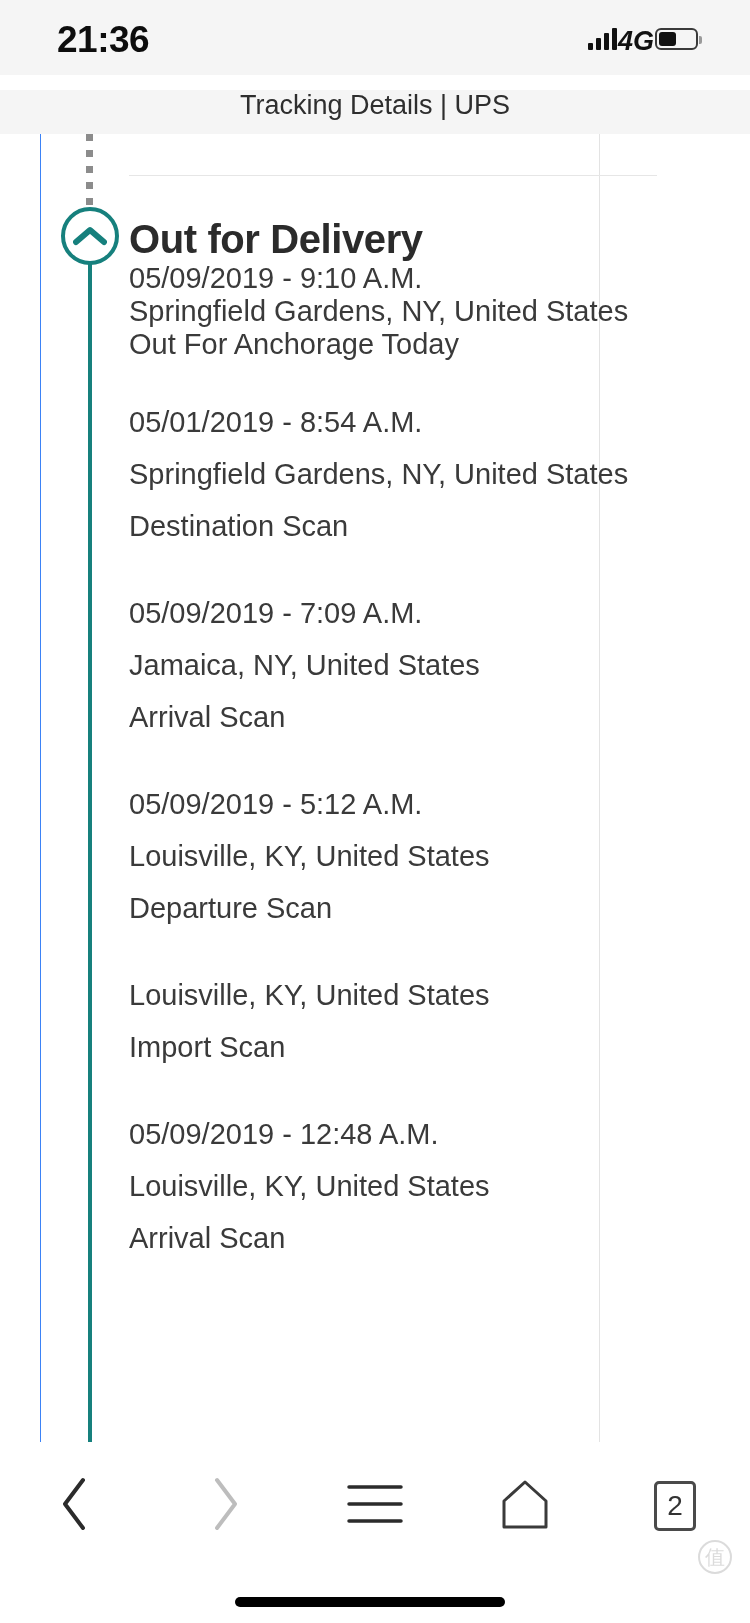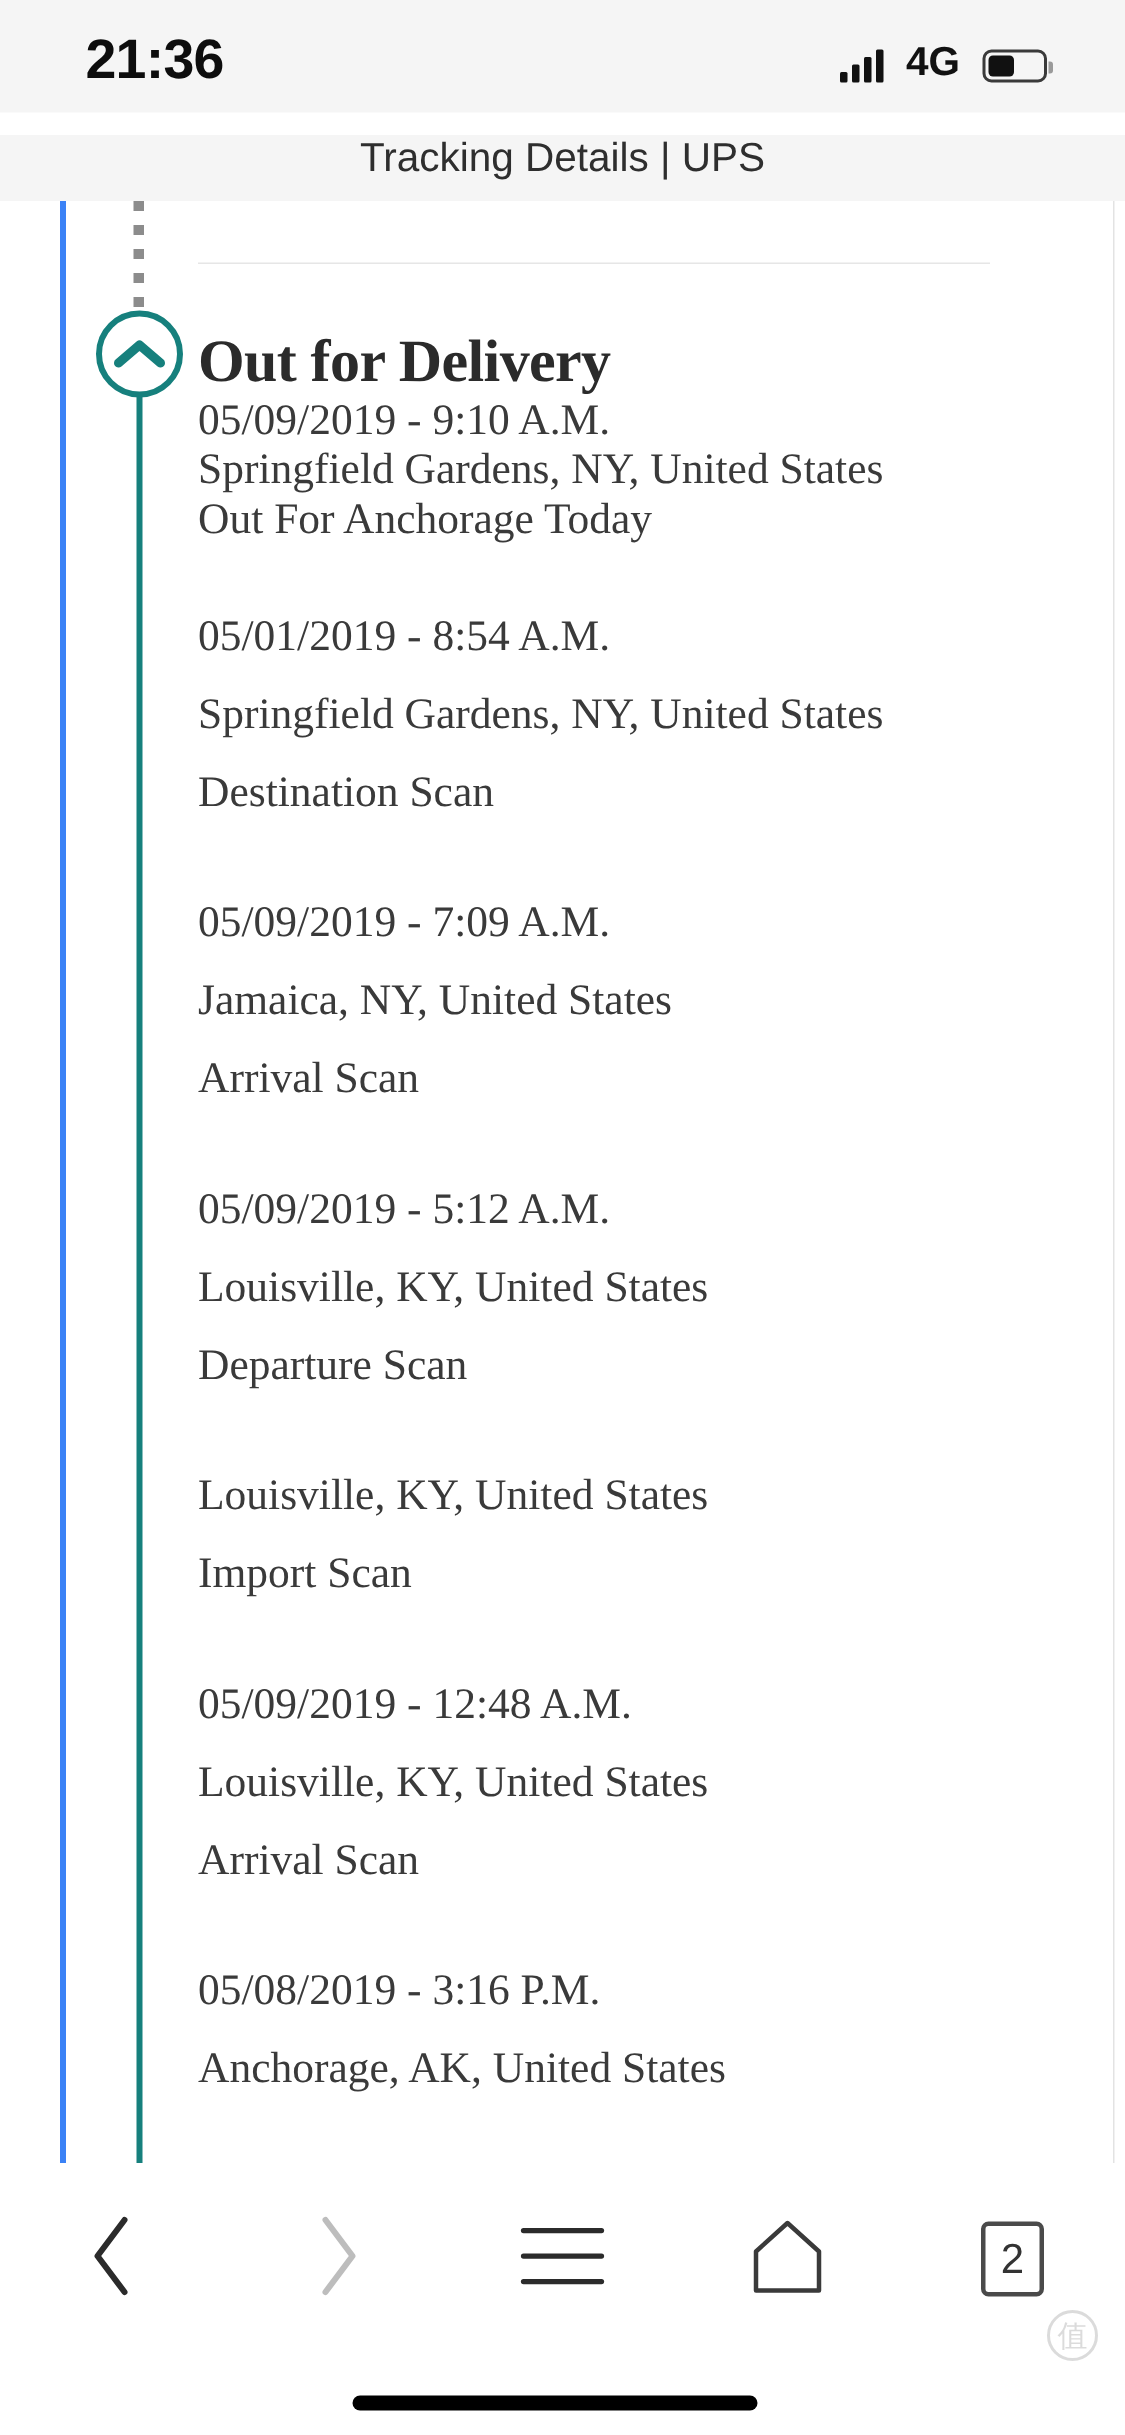--- a/index.html
+++ b/index.html
@@ -17,21 +17,21 @@
     position:absolute; left:0; top:0; width:750px; height:75px;
     background:#f5f5f5;
   }
   .status-time{
     position:absolute; left:57px; top:19px;
     font-size:37px; font-weight:700; color:#0d0d0d;
     letter-spacing:-0.5px;
   }
   .status-right{
     position:absolute; right:52px; top:28px;
-    display:flex; align-items:flex-end; gap:15px;
+    display:flex; align-items:flex-start; gap:1px;font-style:italic;
   }
   .sig{ display:flex; align-items:flex-end; gap:3px; height:22px; }
   .sig i{ display:block; width:5px; background:#111; border-radius:1px; }
   .sig i:nth-child(1){ height:7px; }
   .sig i:nth-child(2){ height:12px; }
   .sig i:nth-child(3){ height:17px; }
   .sig i:nth-child(4){ height:22px; }
   .net{ font-size:27px; font-weight:600; color:#111; line-height:1; }
   .battery{
     position:relative; width:43px; height:22px;
@@ -55,25 +55,24 @@
   }
   .titlebar .t{ font-size:27px; color:#2e2e2e; }
 
   
   .webview{
     position:absolute; left:0; top:134px; width:750px; height:1308px;
     background:#ffffff; overflow:hidden;
   }
   
   .card{
-    position:absolute; left:40px; top:0; width:703px; height:1308px;
+    position:absolute; left:40px; top:0; width:560px; height:1308px;
     background:#fff;
-    border-left:4px solid #3b82f6;
+    border-left:1px solid #3b82f6;
     border-right:1px solid #e3e3e3;
-    font-family:Liberation Serif, serif;
   }
   .divider{
     position:absolute; left:88px; top:41px; width:528px; height:1px;
     background:#e6e6e6;
   }
 
   
   .rail-dashed{
     position:absolute; left:45px; top:0; width:7px; height:80px;
     background:repeating-linear-gradient(to bottom,
@@ -217,25 +216,20 @@
         <div class="ln">Louisville, KY, United States</div>
         <div class="ln">Import Scan</div>
       </div>
 
       <div class="event loose">
         <div class="ln">05/09/2019 - 12:48 A.M.</div>
         <div class="ln">Louisville, KY, United States</div>
         <div class="ln">Arrival Scan</div>
       </div>
 
-      <div class="event loose">
-        <div class="ln">05/08/2019 - 3:16 P.M.</div>
-        <div class="ln">Anchorage, AK, United States</div>
-
-      </div>
     </div>
   </div>
 </div>
 
 <div class="toolbar">
   <div class="tb-icons">
 
     <div class="tb-btn">
       <span>
         <svg width="34" height="56" viewBox="0 0 34 56" aria-hidden="true">

